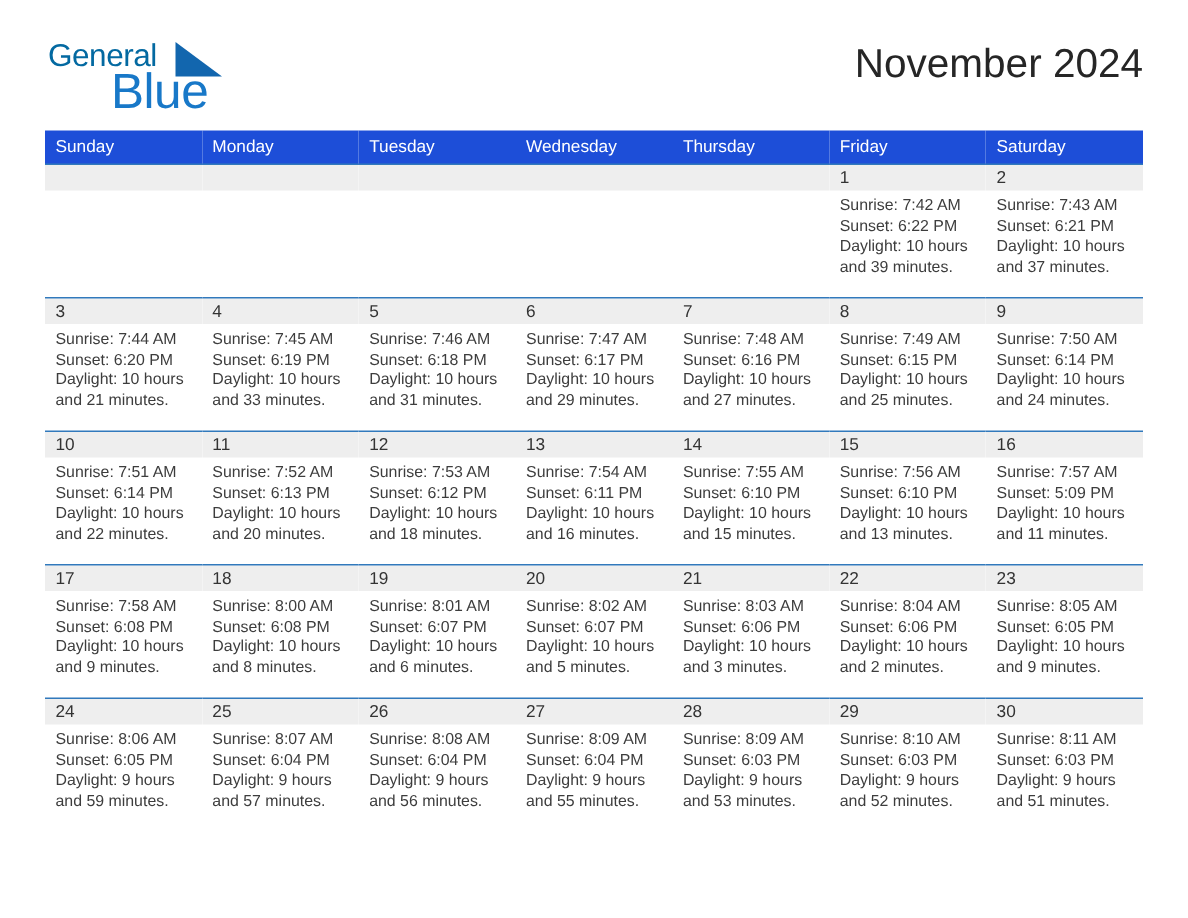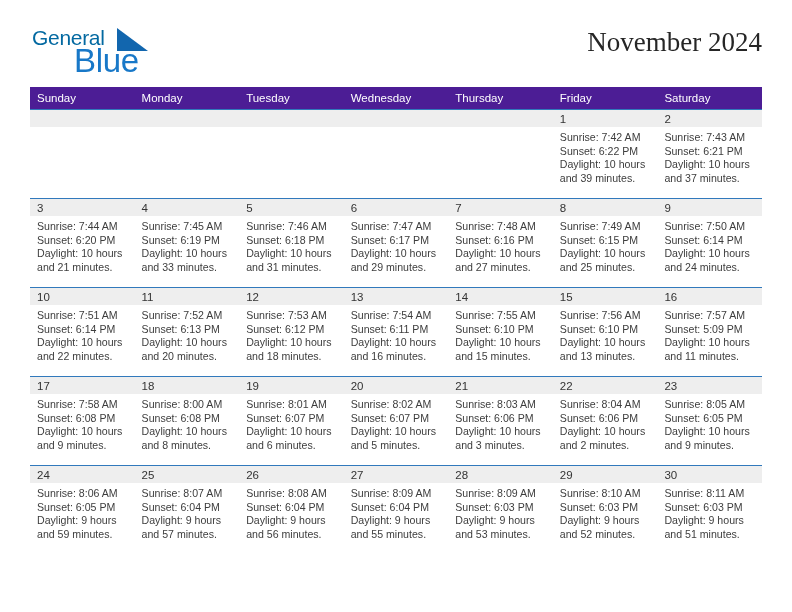--- a/index.html
+++ b/index.html
@@ -60,21 +60,20 @@
     top: 4px;
     width: 0;
     height: 0;
     border-left: 31px solid #1266ae;
     border-top: 23px solid transparent;
   }
 
   .titles {
     text-align: right;
     padding-top: 2px;
-    font-family: Liberation Serif, serif;
   }
   .cal-title {
     font-size: 27px;
     line-height: 32px;
     color: #262626;
     font-weight: normal;
     margin: 0;
   }
   .cal-subtitle {
     font-size: 14.5px;
@@ -84,21 +83,21 @@
   }
 
   
   .calendar {
     width: 732px;
     border-collapse: collapse;
     table-layout: fixed;
     margin-top: 11px;
   }
   .calendar th {
-    background: #4c1d95;
+    background: #1d4ed8;
     color: #ffffff;
     font-size: 11.5px;
     font-weight: normal;
     text-align: left;
     padding: 5px 0 5px 7px;
     height: 18px;
     box-sizing: border-box;
   }
   .calendar td {
     vertical-align: top;

